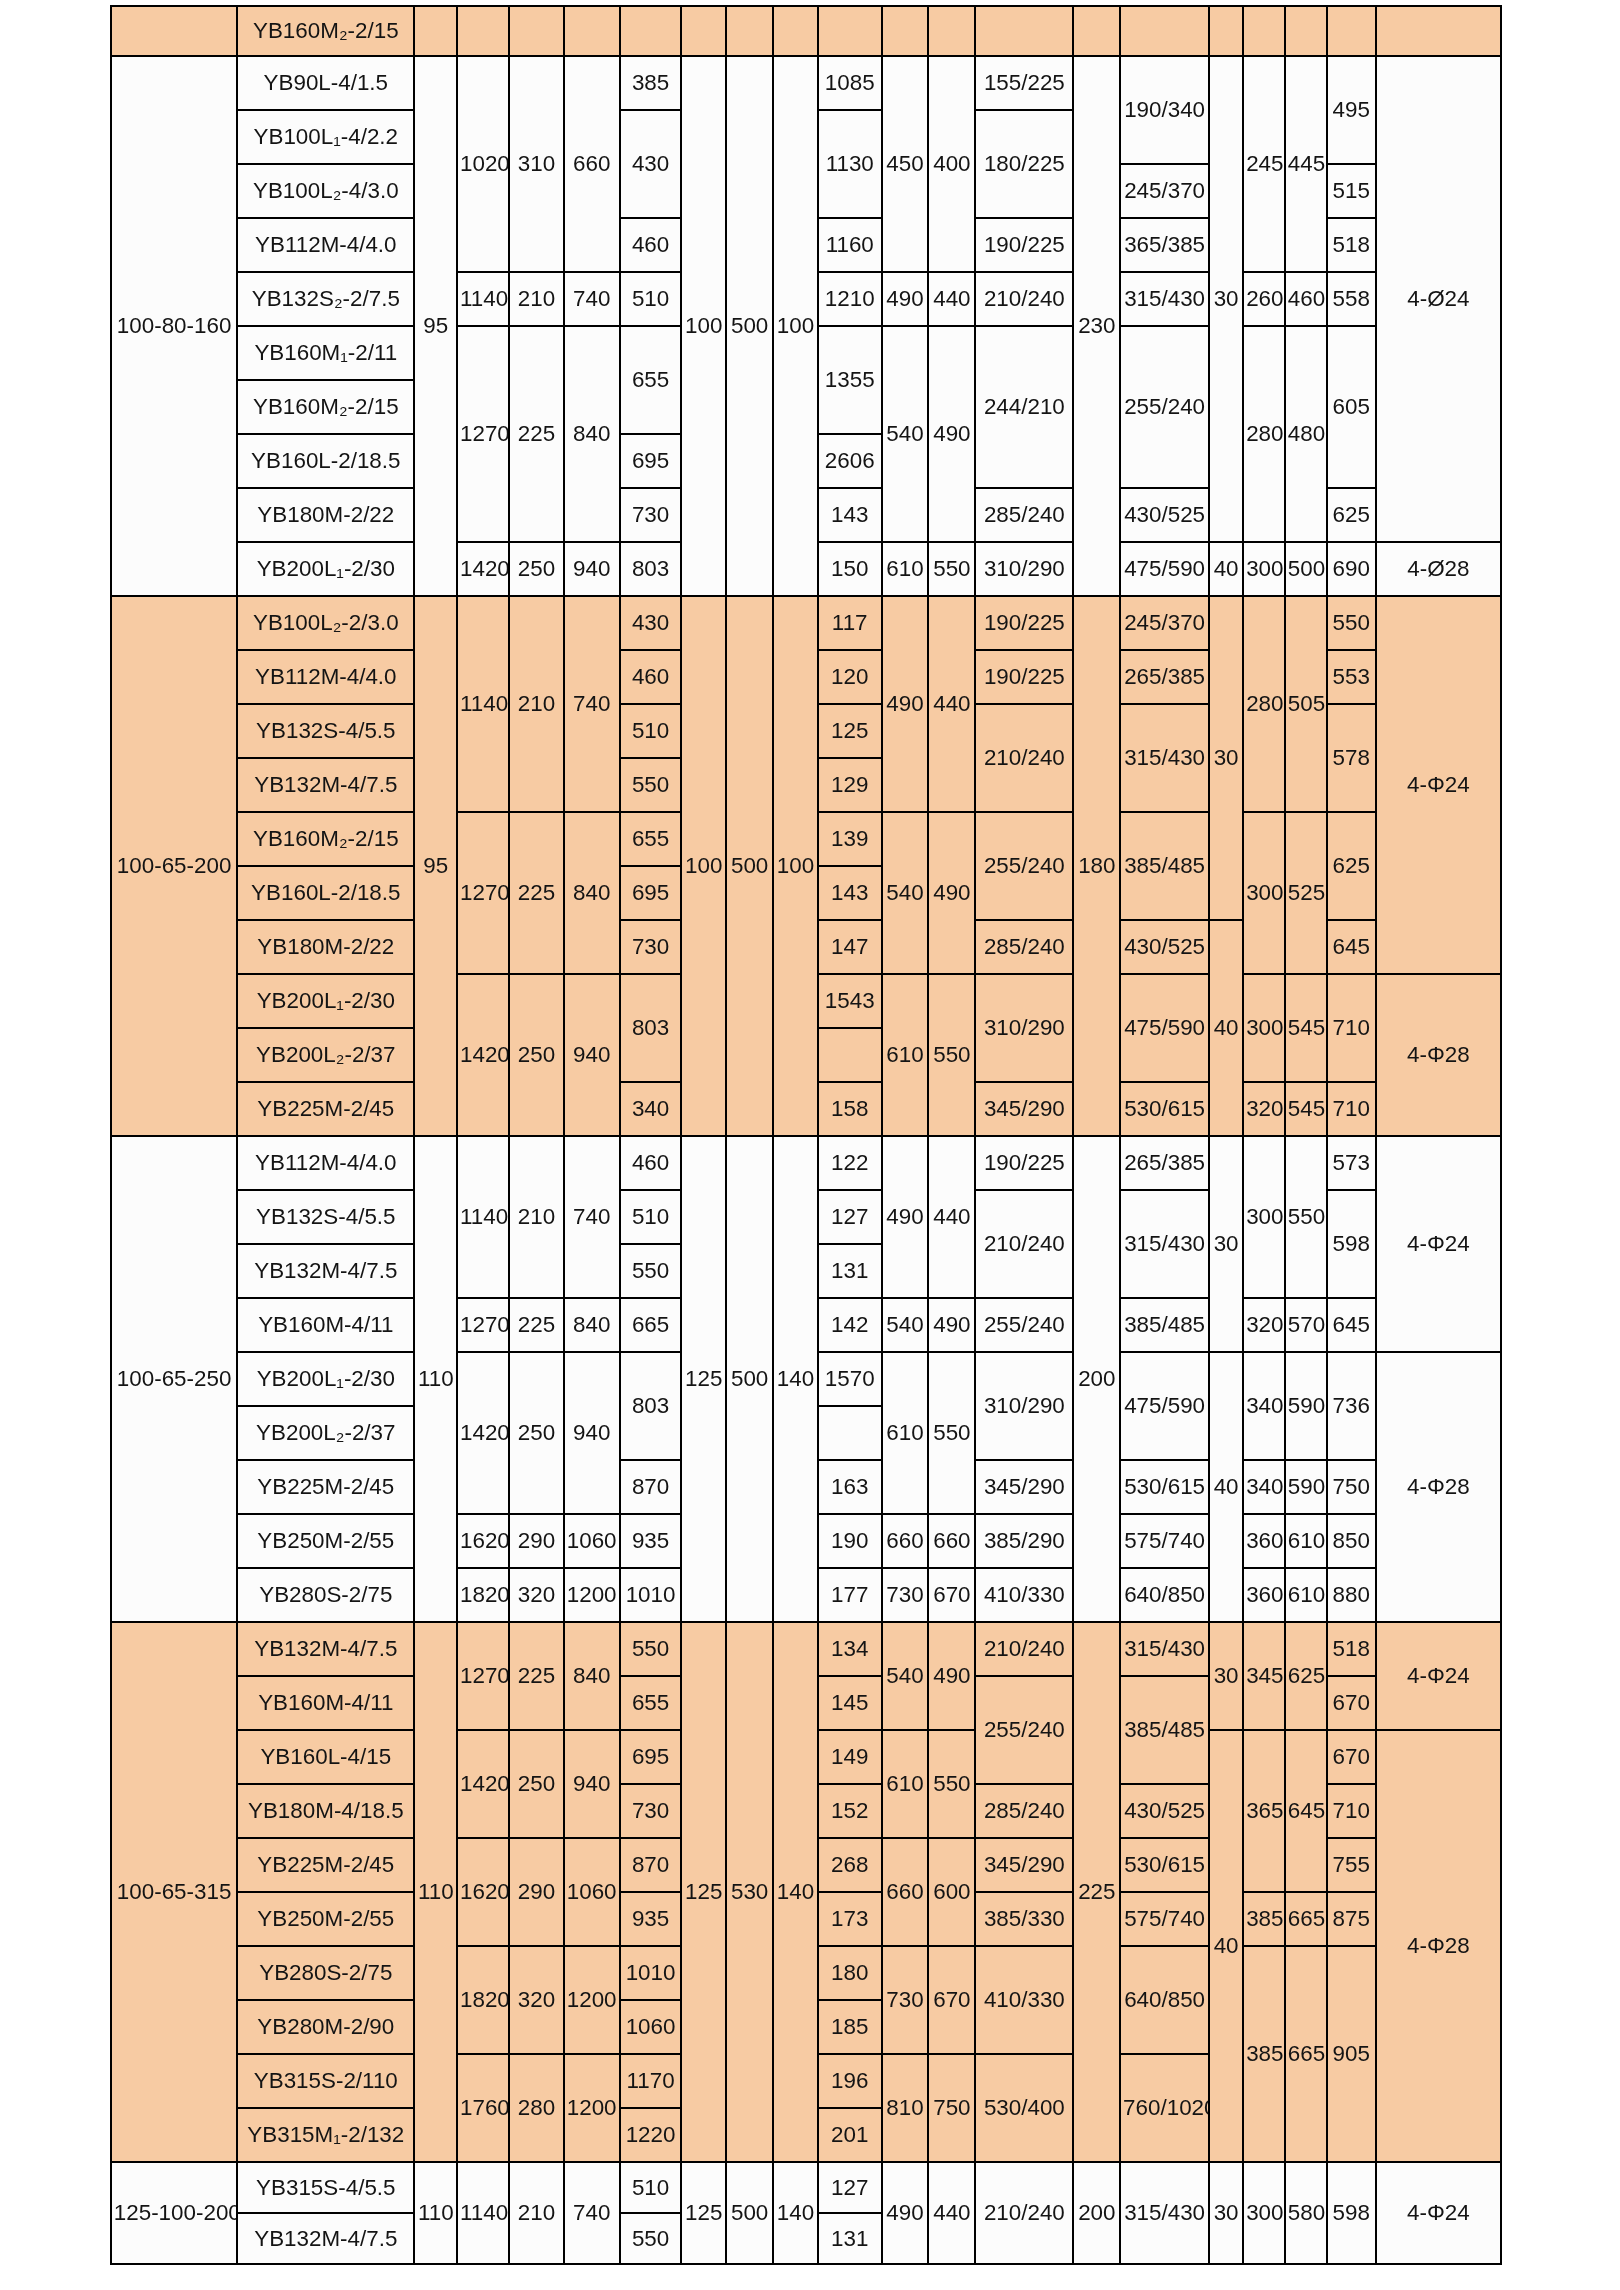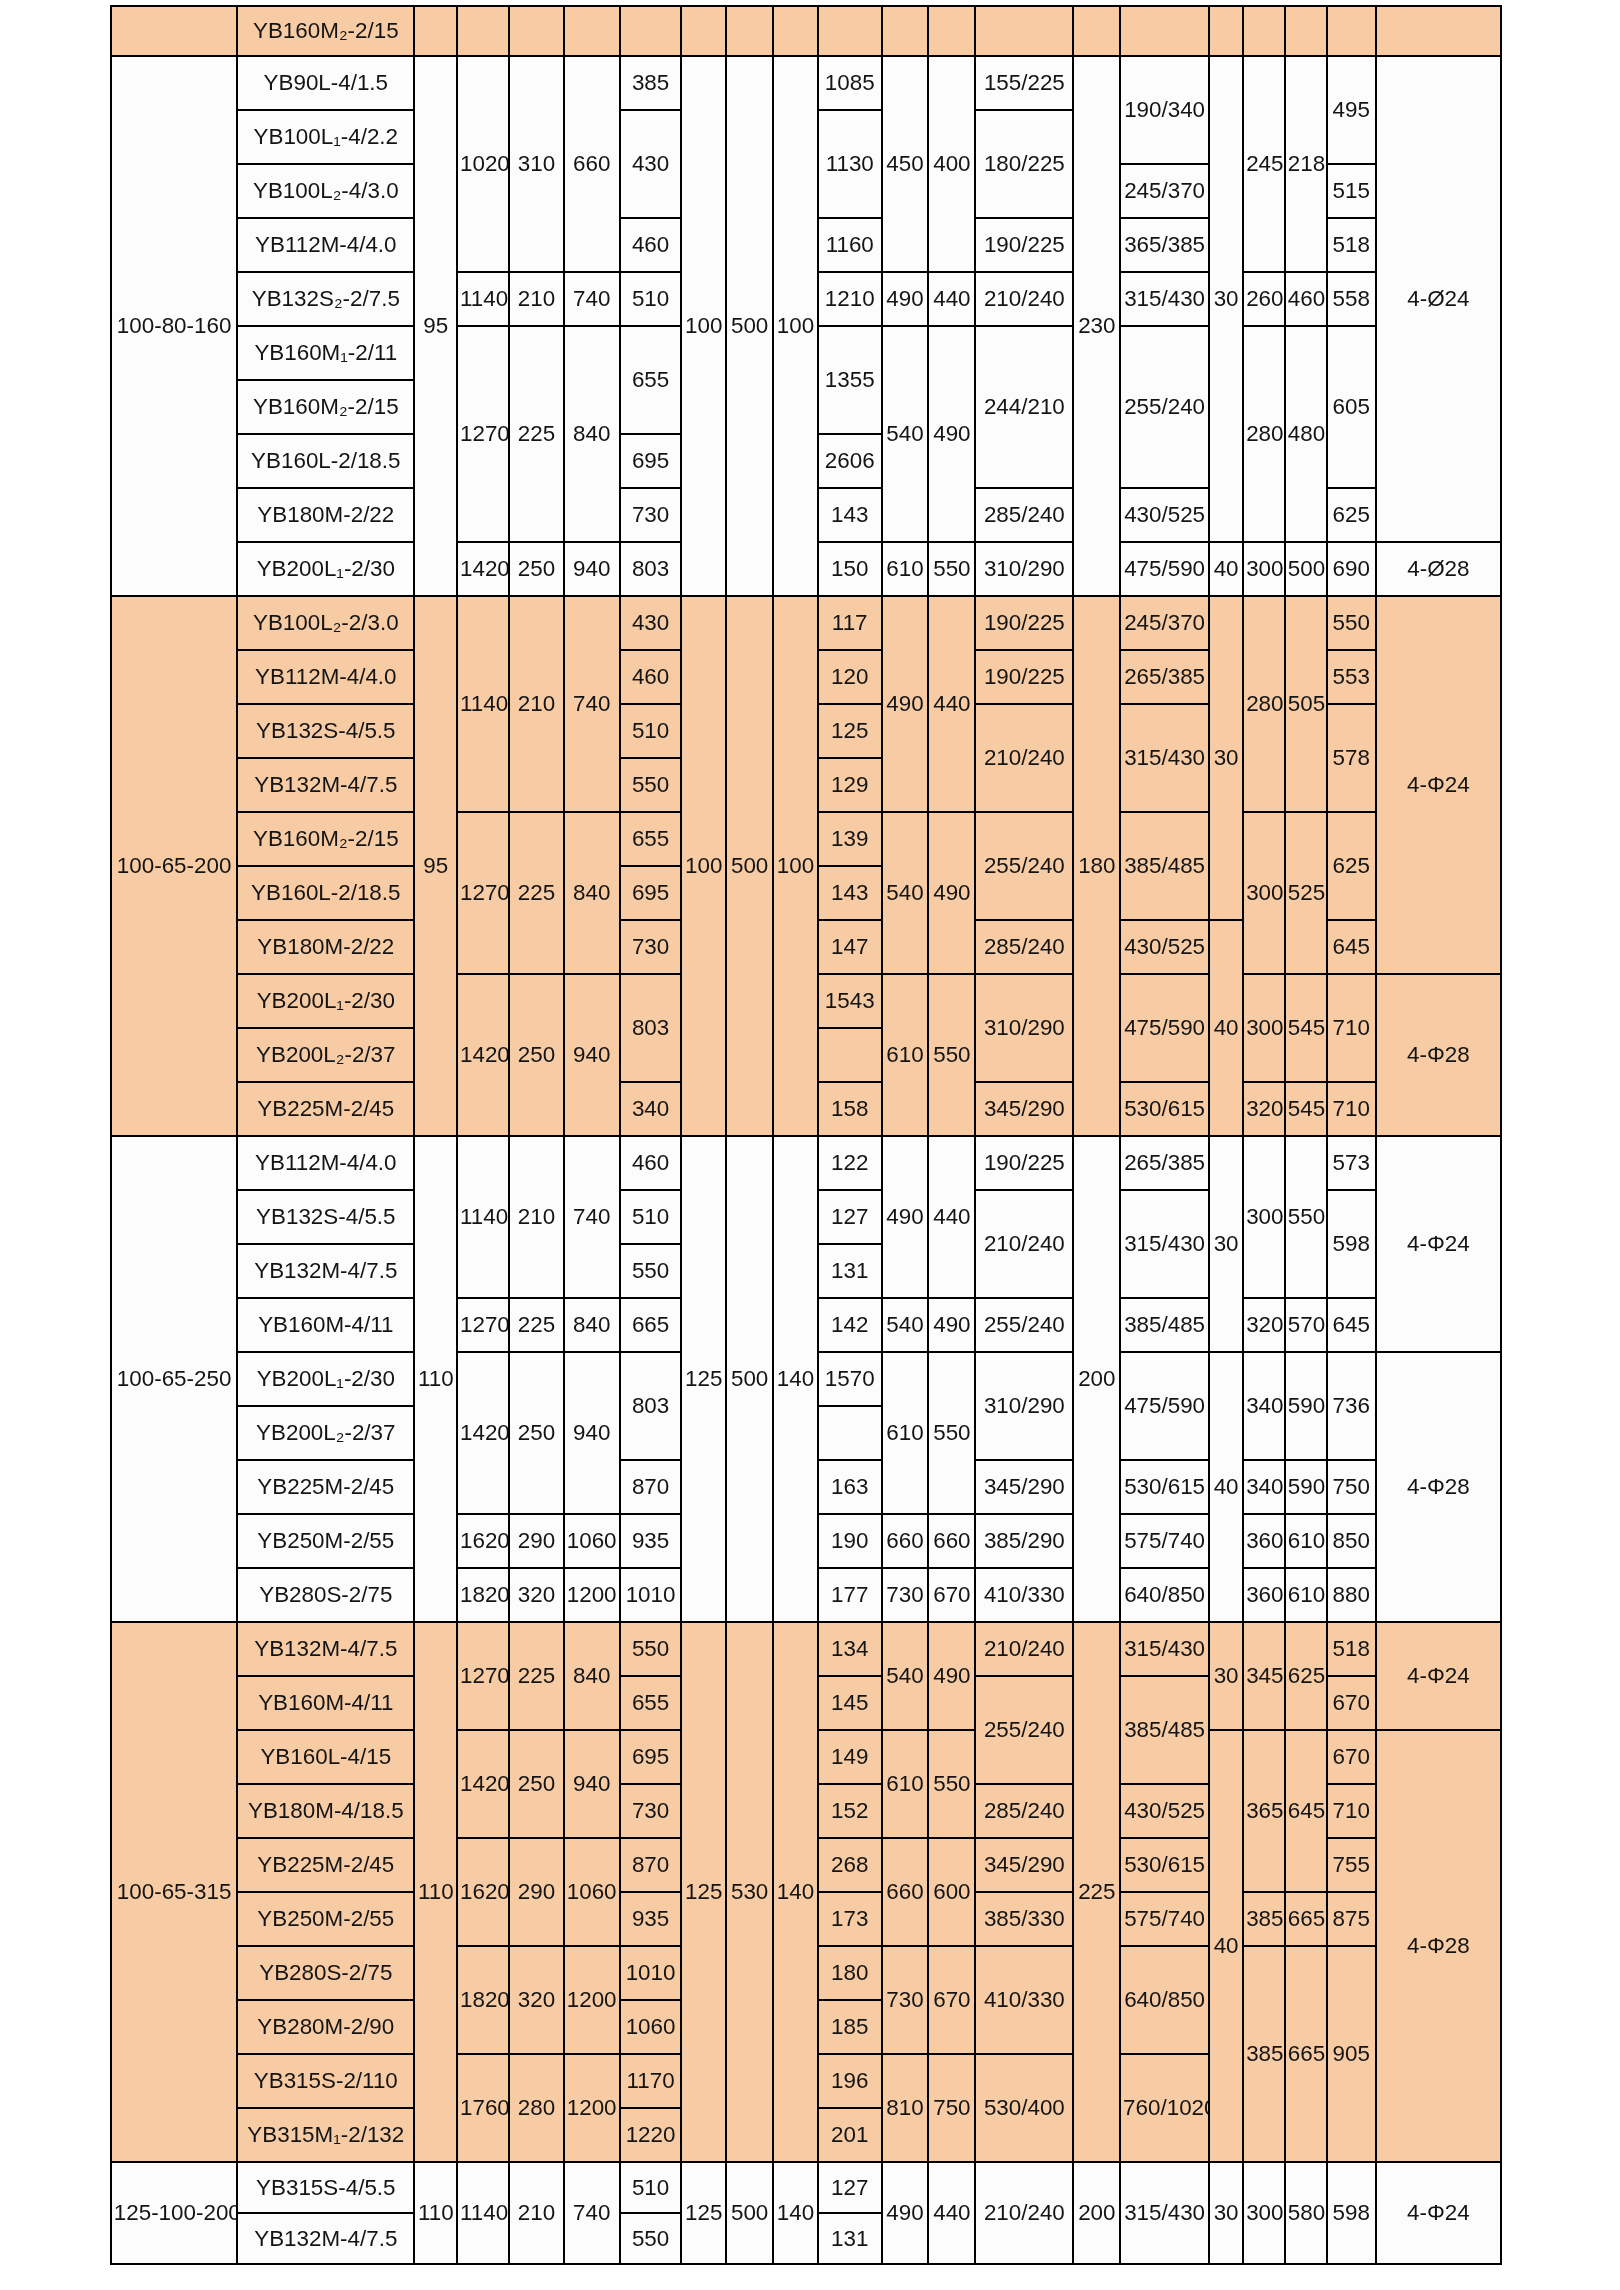--- a/index.html
+++ b/index.html
@@ -95,21 +95,21 @@
           <td rowspan="10">500</td>
           <td rowspan="10">100</td>
           <td>1085</td>
           <td rowspan="4">450</td>
           <td rowspan="4">400</td>
           <td>155/225</td>
           <td rowspan="10">230</td>
           <td rowspan="2">190/340</td>
           <td rowspan="9">30</td>
           <td rowspan="4">245</td>
-          <td rowspan="4">218</td>
+          <td rowspan="4">445</td>
           <td rowspan="2">495</td>
           <td rowspan="9">4-Ø24</td>
         </tr>
         <tr class="w" style="height: 54px;">
           <td class="motor">YB100L₁-4/2.2</td>
           <td rowspan="2">430</td>
           <td rowspan="2">1130</td>
           <td rowspan="2">180/225</td>
         </tr>
         <tr class="w" style="height: 54px;">

